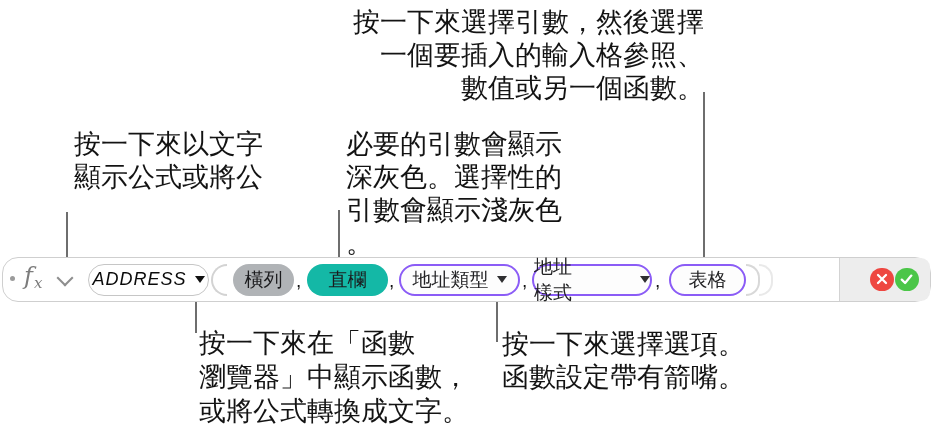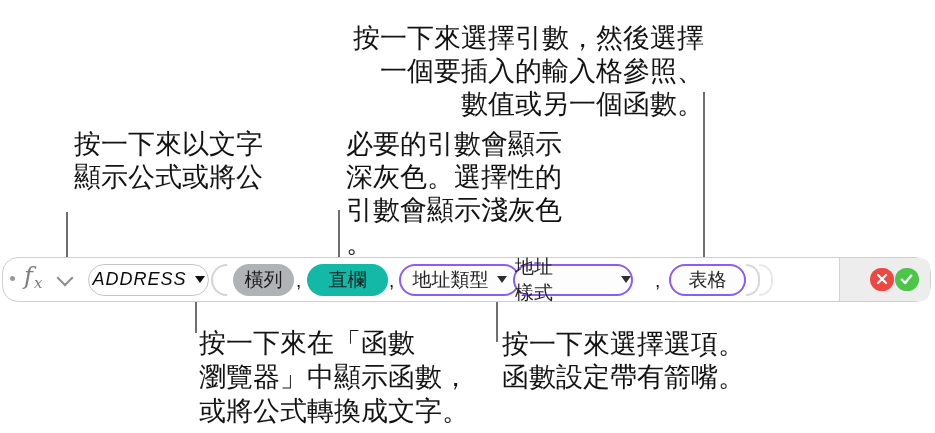--- a/index.html
+++ b/index.html
@@ -3,21 +3,21 @@
 <meta charset="utf-8">
 <style>
   html,body{margin:0;padding:0;background:#fff;}
   #stage{position:relative;width:935px;height:433px;background:#fff;overflow:hidden;
          font-family:"Liberation Sans","DejaVu Sans",sans-serif;color:#151515;}
 
   
   .callout{position:absolute;font-size:27px;line-height:33px;color:#131313;
            letter-spacing:0;white-space:nowrap;}
   .callout div{white-space:nowrap;}
-  #callout-top{left:300px;top:22px;width:404px;text-align:right;line-height:33px;}
+  #callout-top{left:300px;top:6px;width:404px;text-align:right;line-height:33px;}
   #callout-left{left:74px;top:128px;}
   #callout-middle{left:346px;top:128px;}
   #callout-bottom-left{left:199px;top:326px;line-height:34px;}
   #callout-bottom-right{left:502px;top:328px;line-height:33px;}
 
   
   .leader{position:absolute;width:2px;background:#6e6e6e;}
   #line-top{left:703px;top:92px;height:170px;}
   #line-left{left:66px;top:212px;height:55px;}
   #line-middle{left:338px;top:210px;height:53px;}
@@ -43,21 +43,21 @@
         font-size:19px;color:#1b1b1d;}
   #token-function{left:85px;width:121px;background:#fff;border:1.5px solid #c6c6c6;
                   font-size:18px;letter-spacing:1px;color:#0a0a0a;font-style:italic;}
   .tri{width:0;height:0;border-left:5px solid transparent;border-right:5px solid transparent;
        border-top:7px solid #2f2f31;margin-left:8px;}
   #token-function .tri{border-top-color:#111;}
   #token-row{left:230px;width:61px;background:#b0b3b6;}
   #token-col{left:304px;width:81px;background:#14b8a6;}
   .pill.optional{background:#fdfdfd;border:2px solid #8b5cf6;color:#232325;}
   #token-type{left:396px;width:121px;}
-  #token-style{left:510px;width:120px;gap:44px;}
+  #token-style{left:529px;width:120px;gap:44px;}
   #token-table{left:666px;width:77px;}
 
   .comma{position:absolute;top:5px;height:32px;line-height:35px;font-size:19px;color:#111;}
   #comma-1{left:293px;} #comma-2{left:386px;} #comma-3{left:519px;} #comma-4{left:652px;}
 
   .paren{position:absolute;top:5.5px;height:32px;box-sizing:border-box;}
   #paren-open{left:208px;width:16px;border:2px solid #d3d3d3;border-right:none;
               border-radius:16px 0 0 16px;}
   #paren-close-1{left:743px;width:14px;border:2px solid #d8d8d8;border-left:none;
                  border-radius:0 16px 16px 0;}

